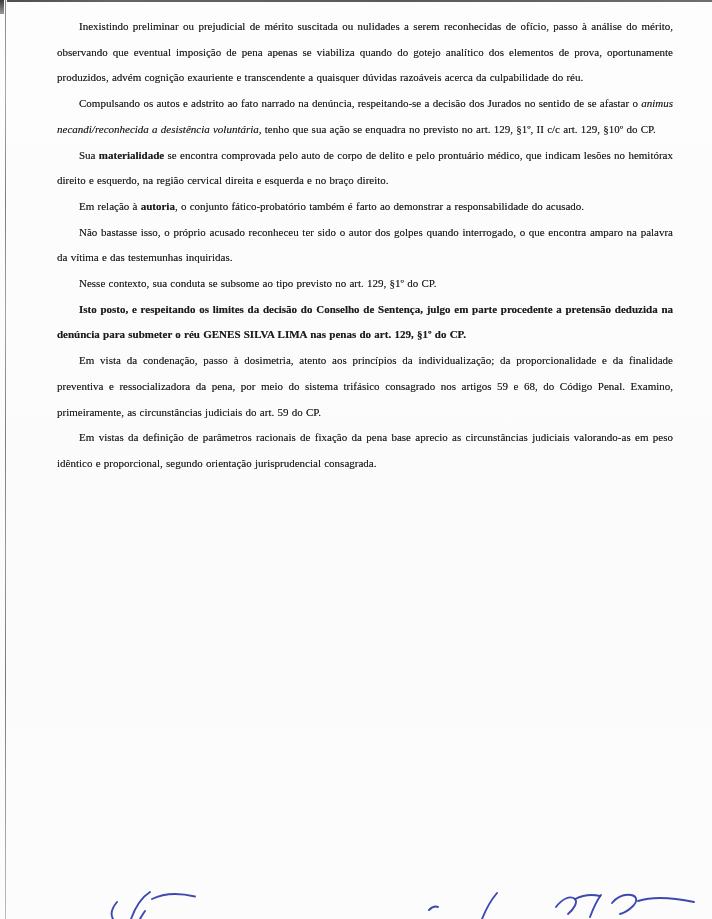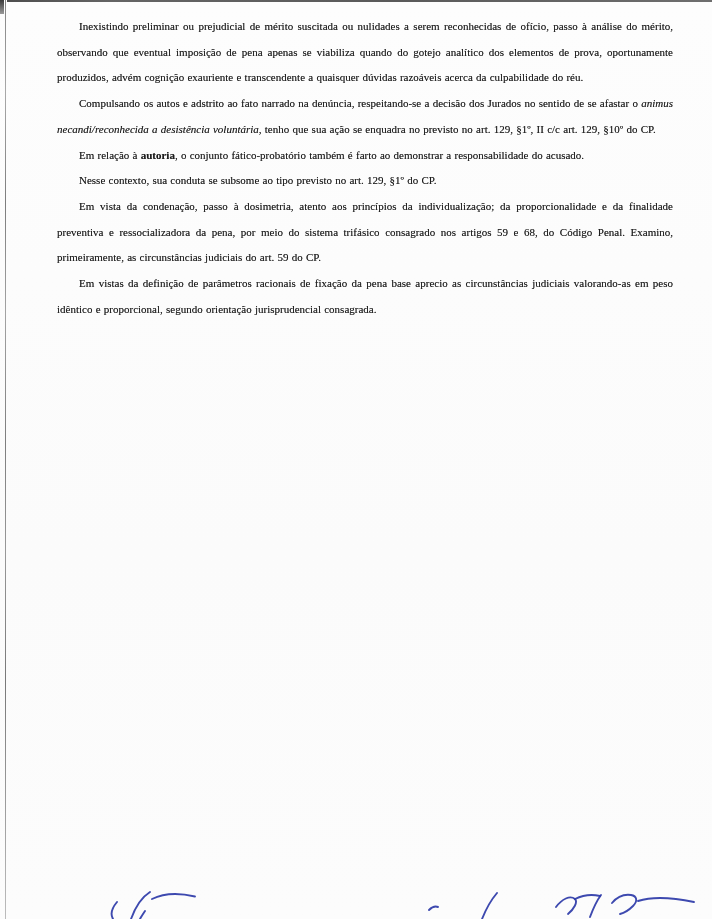--- a/index.html
+++ b/index.html
@@ -63,29 +63,32 @@
   <div class="top-corner-mark"></div>
   <div class="left-edge-line"></div>
 
   <div class="doc-body">
 
     <p class="para"><span>Inexistindo preliminar ou prejudicial de mérito suscitada ou nulidades a serem reconhecidas de ofício, passo à análise do mérito, observando que eventual imposição de pena apenas se viabiliza quando do gotejo analítico dos elementos de prova, oportunamente produzidos, advém cognição exauriente e transcendente a quaisquer dúvidas razoáveis acerca da culpabilidade do réu.</span></p>
 
     <p class="para"><span>Compulsando os autos e adstrito ao fato narrado na denúncia, respeitando-se a decisão dos Jurados no sentido de se afastar o </span><em>animus necandi/reconhecida a desistência voluntária</em><span>, tenho que sua ação se enquadra no previsto no art. 129, §1º, II c/c art. 129, §10º do CP.</span></p>
 
 
+    <p class="para"><span>Sua </span><b>materialidade</b><span> se encontra comprovada pelo auto de corpo de delito e pelo prontuário médico, que indicam lesões no hemitórax direito e esquerdo, na região cervical direita e esquerda e no braço direito.</span></p>
 
     <p class="para"><span>Em relação à </span><b>autoria</b><span>, o conjunto fático-probatório também é farto ao demonstrar a responsabilidade do acusado.</span></p>
 
 
+    <p class="para"><span>Não bastasse isso, o próprio acusado reconheceu ter sido o autor dos golpes quando interrogado, o que encontra amparo na palavra da vítima e das testemunhas inquiridas.</span></p>
 
 
     <p class="para"><span>Nesse contexto, sua conduta se subsome ao tipo previsto no art. 129, §1º do CP.</span></p>
 
 
+    <p class="para"><b>Isto posto, e respeitando os limites da decisão do Conselho de Sentença, julgo em parte procedente a pretensão deduzida na denúncia para submeter o réu GENES SILVA LIMA nas penas do art. 129, §1º do CP.</b></p>
 
     <p class="para"><span>Em vista da condenação, passo à dosimetria, atento aos princípios da individualização; da proporcionalidade e da finalidade preventiva e ressocializadora da pena, por meio do sistema trifásico consagrado nos artigos 59 e 68, do Código Penal. Examino, primeiramente, as circunstâncias judiciais do art. 59 do CP.</span></p>
 
 
     <p class="para"><span>Em vistas da definição de parâmetros racionais de fixação da pena base aprecio as circunstâncias judiciais valorando-as em peso idêntico e proporcional, segundo orientação jurisprudencial consagrada.</span></p>
 
   </div>
 
   <svg class="signatures" width="712" height="34" viewBox="0 885 712 34" xmlns="http://www.w3.org/2000/svg">
     <g>

